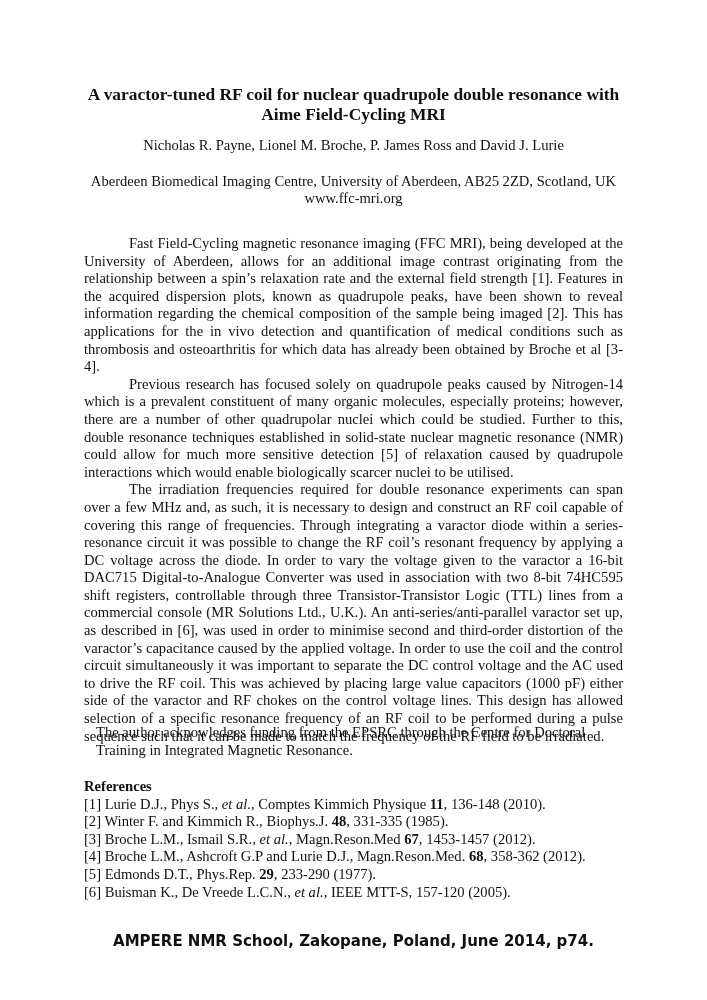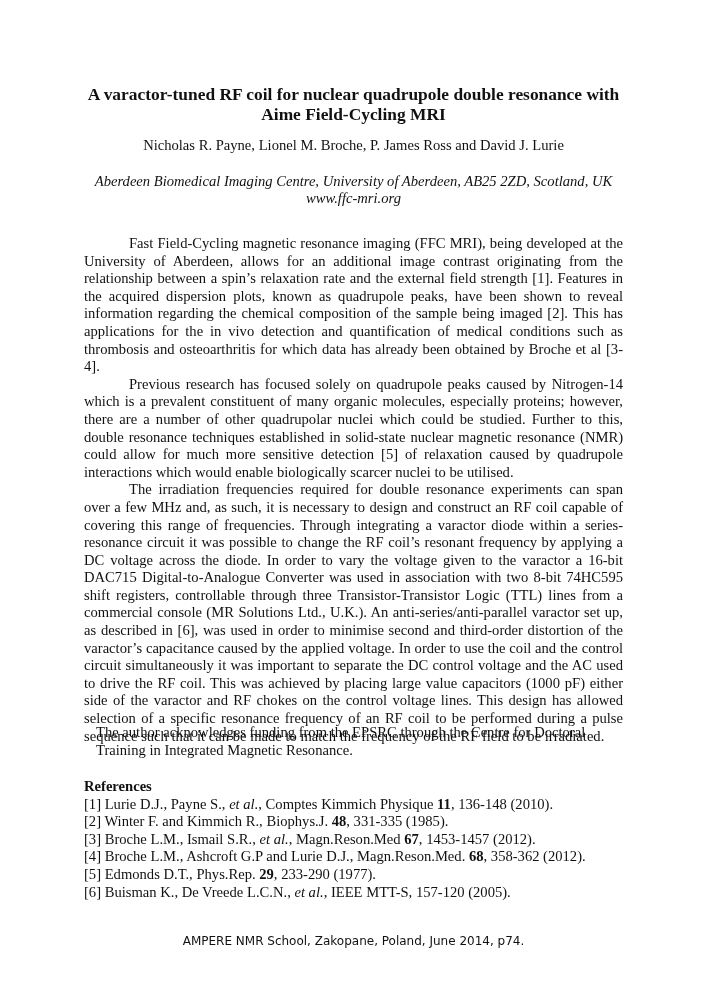--- a/index.html
+++ b/index.html
@@ -37,21 +37,20 @@
     font-size: 14.6px;
     line-height: 17px;
   }
   .authors .presenter { }
   .affil {
     position: absolute;
     top: 173px;
     left: 0;
     width: 539px;
     text-align: center;
-    font-style: italic;
     font-size: 14.6px;
     line-height: 17px;
   }
   .body {
     position: absolute;
     top: 235px;
     left: 0;
     width: 539px;
     font-size: 14.6px;
     line-height: 17.6px;
@@ -76,23 +75,24 @@
   .refs { top: 778px; }
   .refs ol { list-style: none; margin: 0; padding: 0; }
   .refs li { margin: 0; white-space: nowrap; }
   .footer {
     position: absolute;
     top: 934px;
     left: 0;
     width: 707px;
     text-align: center;
     font-family: "DejaVu Sans", "Liberation Sans", sans-serif;
-    font-size: 12px;
+    font-size: 15px;
     line-height: 14px;
     color: #111;
+    font-weight: bold;
   }
 </style>
 </head>
 <body>
 
 <div class="page">
   <h1 class="title">
     <span>A varactor-tuned RF coil for nuclear quadrupole double resonance with</span><br>
     <span>Aime Field-Cycling MRI</span>
   </h1>
@@ -112,21 +112,21 @@
     <p>The irradiation frequencies required for double resonance experiments can span over a few MHz and, as such, it is necessary to design and construct an RF coil capable of covering this range of frequencies. Through integrating a varactor diode within a series-resonance circuit it was possible to change the RF coil’s resonant frequency by applying a DC voltage across the diode. In order to vary the voltage given to the varactor a 16-bit DAC715 Digital-to-Analogue Converter was used in association with two 8-bit 74HC595 shift registers, controllable through three Transistor-Transistor Logic (TTL) lines from a commercial console (MR Solutions Ltd., U.K.). An anti-series/anti-parallel varactor set up, as described in [6], was used in order to minimise second and third-order distortion of the varactor’s capacitance caused by the applied voltage. In order to use the coil and the control circuit simultaneously it was important to separate the DC control voltage and the AC used to drive the RF coil. This was achieved by placing large value capacitors (1000 pF) either side of the varactor and RF chokes on the control voltage lines. This design has allowed selection of a specific resonance frequency of an RF coil to be performed during a pulse sequence such that it can be made to match the frequency of the RF field to be irradiated.</p>
   </div>
 
   <div class="section ack">
     <p>The author acknowledges funding from the EPSRC through the Centre for Doctoral Training in Integrated Magnetic Resonance.</p>
   </div>
 
   <div class="section refs">
     <h2>References</h2>
     <ol>
-      <li><span>[1] </span><span>Lurie D.J., Payne S., </span><i>et al.</i><span>, Comptes Kimmich Physique </span><b>11</b><span>, 136-148 (2010).</span></li>
+      <li><span>[1] </span><span>Lurie D.J., Phys S., </span><i>et al.</i><span>, Comptes Kimmich Physique </span><b>11</b><span>, 136-148 (2010).</span></li>
       <li><span>[2] </span><span>Winter F. and Kimmich R., Biophys.J. </span><i></i><span></span><b>48</b><span>, 331-335 (1985).</span></li>
       <li><span>[3] </span><span>Broche L.M., Ismail S.R., </span><i>et al.</i><span>, Magn.Reson.Med </span><b>67</b><span>, 1453-1457 (2012).</span></li>
       <li><span>[4] </span><span>Broche L.M., Ashcroft G.P and Lurie D.J., Magn.Reson.Med. </span><i></i><span></span><b>68</b><span>, 358-362 (2012).</span></li>
       <li><span>[5] </span><span>Edmonds D.T., Phys.Rep. </span><i></i><span></span><b>29</b><span>, 233-290 (1977).</span></li>
       <li><span>[6] </span><span>Buisman K., De Vreede L.C.N., </span><i>et al.</i><span>, IEEE MTT-S, 157-120 (2005).</span><b></b><span></span></li>
     </ol>
   </div>
 </div>
 
 <div class="footer">AMPERE NMR School, Zakopane, Poland, June 2014, p74.</div>

